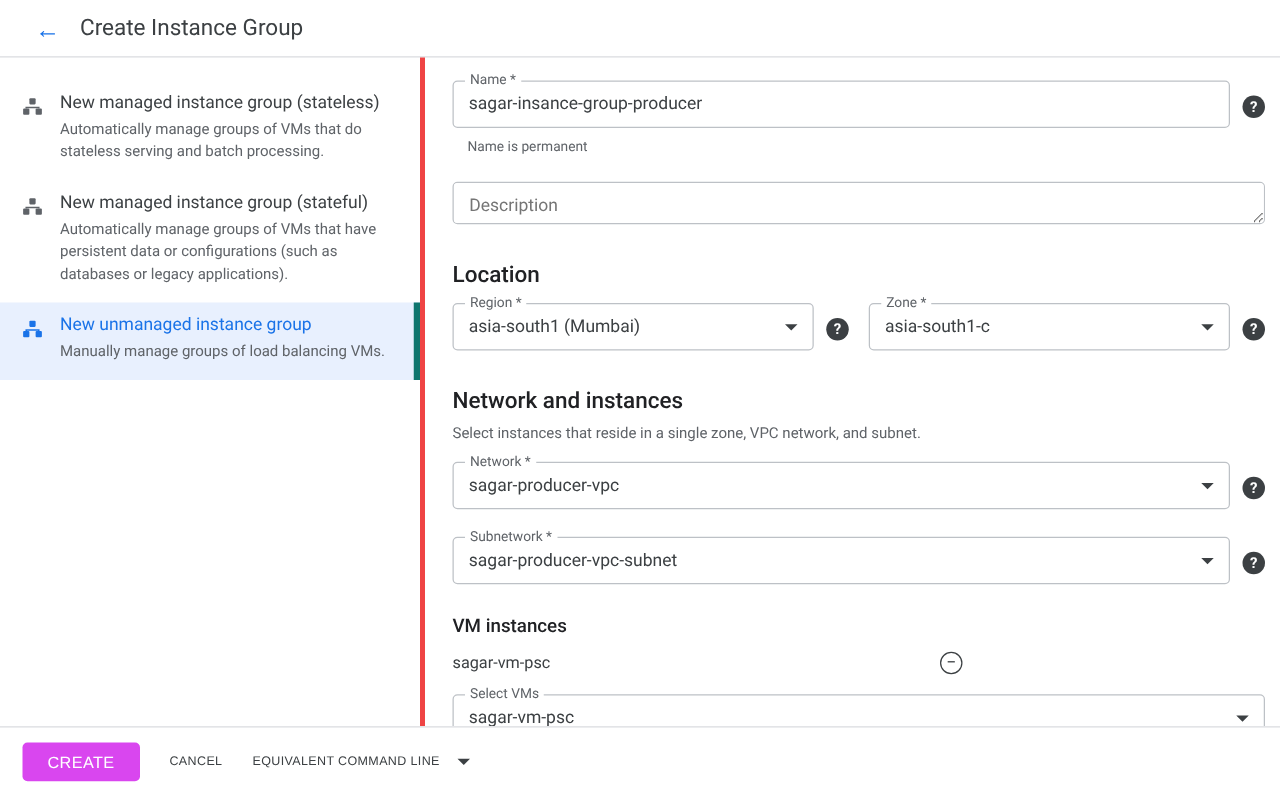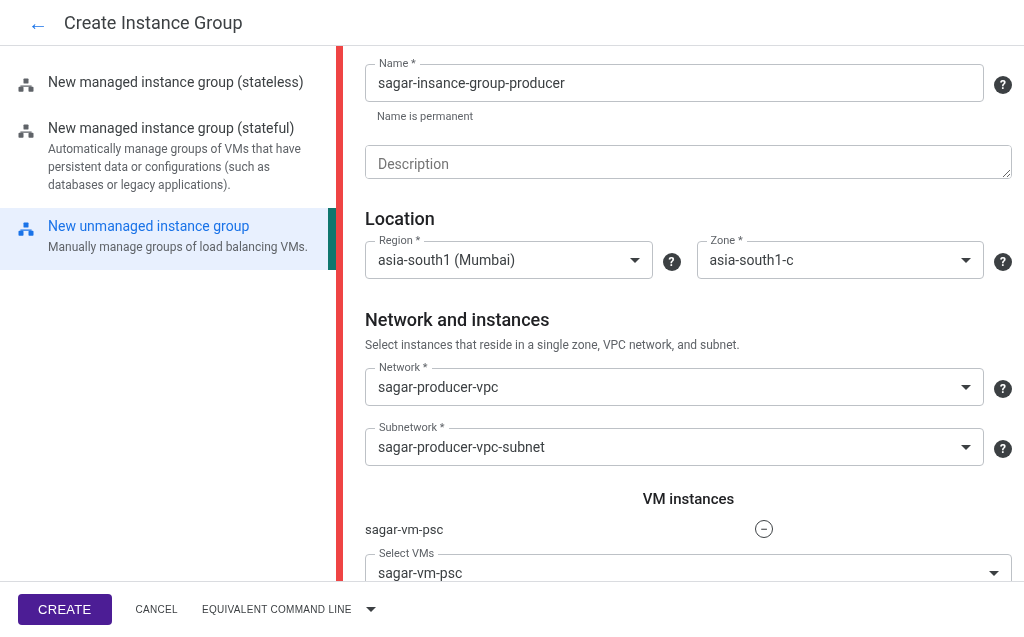--- a/index.html
+++ b/index.html
@@ -41,21 +41,21 @@
     flex-shrink: 0;
   }
   .sidebar-item {
     display: flex;
     gap: 12px;
     padding: 10px 16px 14px 16px;
     cursor: pointer;
   }
   .sidebar-item.selected {
     background: #e8f0fe;
-    border-right: 8px solid #0f766e;
+    border-right: 5px solid #0f766e;
   }
   .sidebar-icon {
     width: 20px;
     height: 20px;
     flex-shrink: 0;
     margin-top: 2px;
   }
   .sidebar-item-body { flex: 1; }
   .sidebar-item-title {
     font-size: 14px;
@@ -65,21 +65,21 @@
   }
   .sidebar-item.selected .sidebar-item-title { color: #1a73e8; }
   .sidebar-item-desc {
     font-size: 12px;
     color: #5f6368;
     line-height: 1.5;
   }
   .main {
     flex: 1;
     padding: 18px 12px 0 22px;
-    border-left: 7px solid #ef4444;
+    border-left: 4px solid #ef4444;
     overflow-y: auto;
   }
   .field-wrap { position: relative; margin-bottom: 4px; }
   .field-label {
     position: absolute;
     top: -7px;
     left: 10px;
     background: #fff;
     padding: 0 4px;
     font-size: 11px;
@@ -146,21 +146,20 @@
     border-left: 5px solid transparent;
     border-right: 5px solid transparent;
     border-top: 5px solid #3c4043;
   }
   .sub-title {
     font-size: 15px;
     font-weight: 500;
     color: #202124;
     margin-top: 20px;
     margin-bottom: 10px;
-    text-align: center;
   }
   .vm-row {
     display: flex;
     align-items: center;
     font-size: 13px;
     color: #3c4043;
     padding: 2px 0 10px 0;
   }
   .vm-row .vm-name { flex: 0 0 390px; }
   .remove-icon {
@@ -180,21 +179,21 @@
     bottom: 0; left: 0; right: 0;
     height: 56px;
     border-top: 1px solid #dadce0;
     display: flex;
     align-items: center;
     gap: 24px;
     padding: 0 18px;
     background: #fff;
   }
   .btn-primary {
-    background: #4c1d95;
+    background: #d946ef;
     color: #fff;
     border: none;
     border-radius: 4px;
     padding: 8px 20px;
     font-size: 13px;
     font-weight: 500;
     letter-spacing: 0.3px;
     cursor: pointer;
   }
   .btn-flat {
@@ -227,20 +226,21 @@
         <svg class="grp-icon" viewBox="0 0 24 24">
             <rect x="3" y="13" width="6" height="6" rx="1"></rect>
             <rect x="15" y="13" width="6" height="6" rx="1"></rect>
             <rect x="9" y="3" width="6" height="6" rx="1"></rect>
             <path d="M12 9v3"></path>
             <path d="M6 13v-1h12v1" stroke="#5f6368" stroke-width="1.5" fill="none"></path>
           </svg>
       </span>
       <div class="sidebar-item-body">
         <div class="sidebar-item-title">New managed instance group (stateless)</div>
+        <div class="sidebar-item-desc">Automatically manage groups of VMs that do stateless serving and batch processing.</div>
       </div>
     </div>
 
     <div class="sidebar-item">
       <span class="sidebar-icon">
         <svg class="grp-icon" viewBox="0 0 24 24">
             <rect x="3" y="13" width="6" height="6" rx="1"></rect>
             <rect x="15" y="13" width="6" height="6" rx="1"></rect>
             <rect x="9" y="3" width="6" height="6" rx="1"></rect>
             <path d="M6 13v-1h12v1" stroke="#5f6368" stroke-width="1.5" fill="none"></path>

